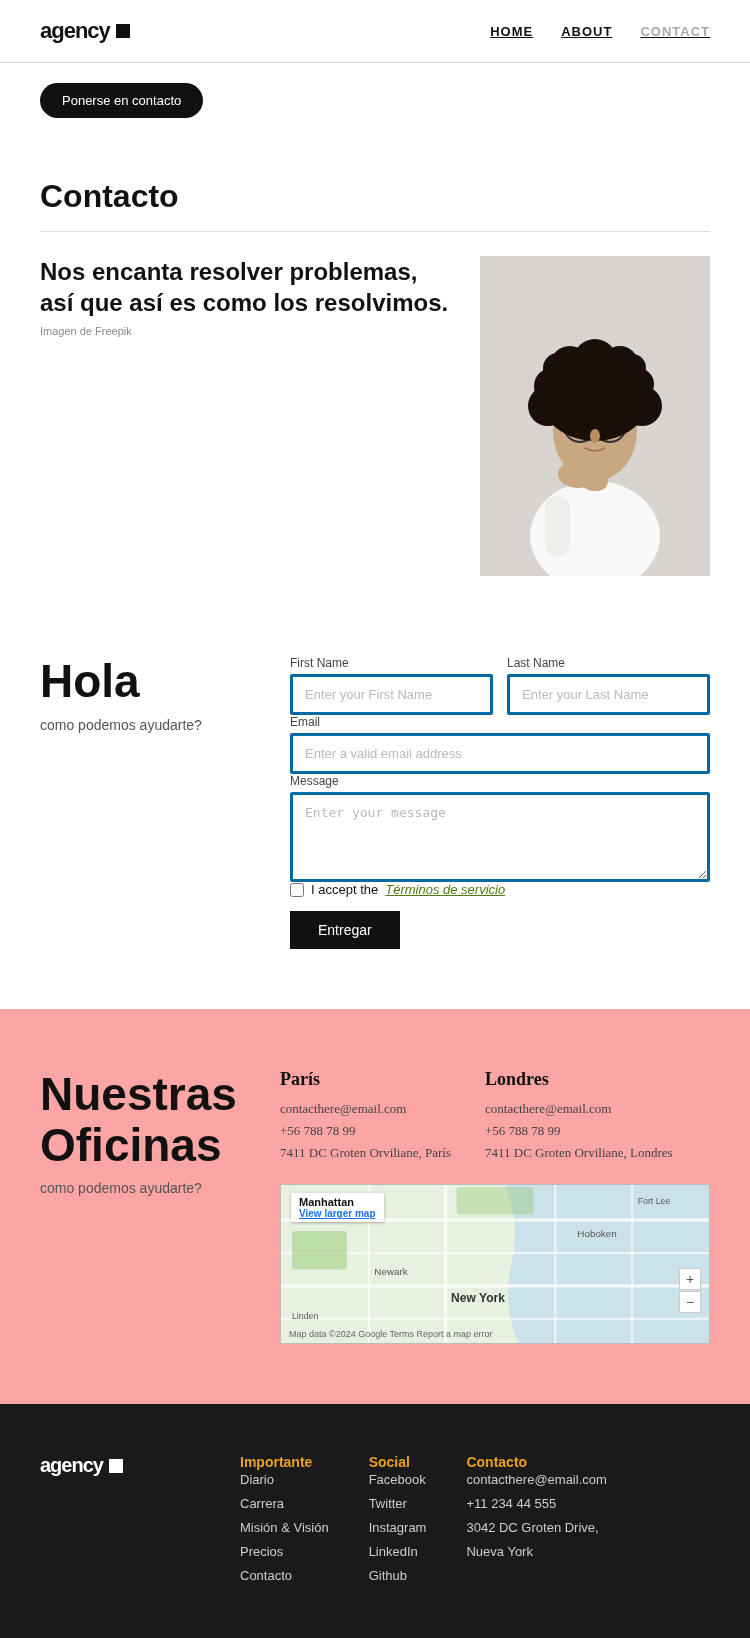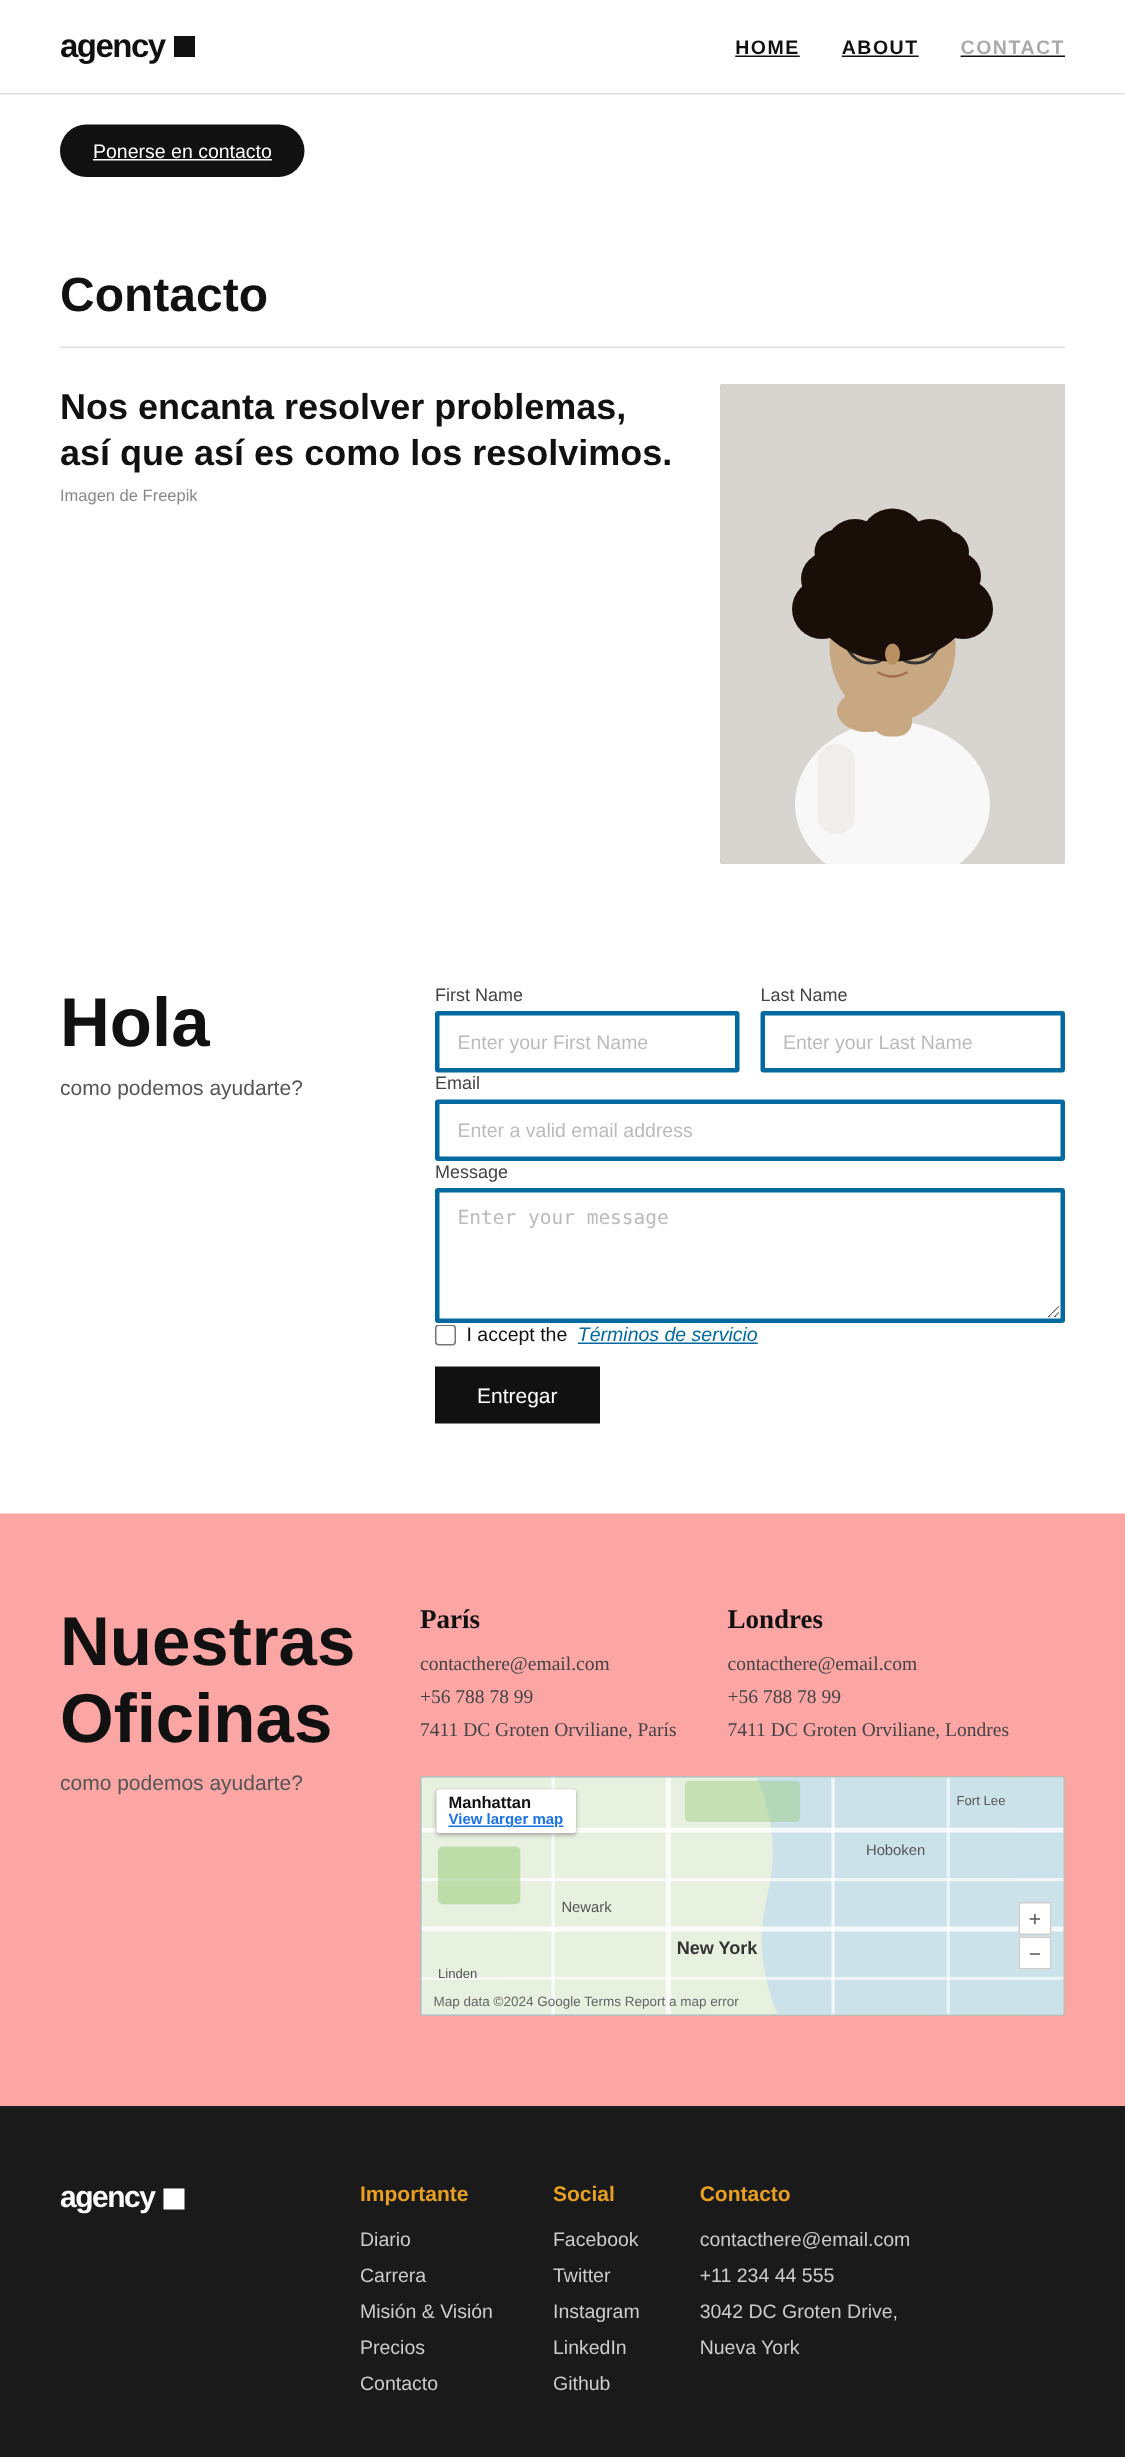--- a/index.html
+++ b/index.html
@@ -8,21 +8,21 @@
     
     .header { display: flex; align-items: center; justify-content: space-between; padding: 18px 40px; border-bottom: 1px solid #ddd; }
     .logo { font-family: 'Arial Black', sans-serif; font-weight: 900; font-size: 22px; letter-spacing: -1px; display: flex; align-items: center; gap: 4px; }
     .logo-box { width: 14px; height: 14px; background: #111; display: inline-block; margin-left: 2px; }
     .nav { display: flex; gap: 28px; align-items: center; text-decoration: underline; }
     .nav a { text-decoration: none; font-size: 13px; font-weight: 700; letter-spacing: 1px; text-transform: uppercase; color: #111; }
     .nav a.active { color: #aaa; }
 
     
     .cta-section { padding: 20px 40px; }
-    .cta-btn { background: #111; color: #fff; border: none; border-radius: 24px; padding: 10px 22px; font-size: 13px; cursor: pointer; font-weight: 500; text-decoration: underline; }
+    .cta-btn { background: #111; color: #fff; border: none; border-radius: 24px; padding: 10px 22px; font-size: 13px; cursor: pointer; font-weight: 500; }
 
     
     .hero-section { padding: 40px 40px 20px; }
     .hero-divider { border: none; border-top: 1px solid #ddd; margin: 16px 0 24px; }
     .hero-content { display: flex; gap: 30px; align-items: flex-start; }
     .hero-text { flex: 1; }
     .hero-text h2 { font-size: 24px; font-weight: 700; line-height: 1.3; margin-bottom: 3px; }
     .hero-text small { font-size: 11px; color: #888; }
     .hero-image { width: 230px; height: 320px; background: #d0ccc8; border-radius: 2px; overflow: hidden; flex-shrink: 0; }
     .hero-image-placeholder { width: 100%; height: 100%; background: linear-gradient(135deg, #c8c4c0 0%, #b0aca8 40%, #d4d0cc 100%); display: flex; align-items: center; justify-content: center; position: relative; }
@@ -36,21 +36,21 @@
     .form-right { flex: 1; }
     .form-row { display: flex; gap: 14px; }
     .form-group { flex: 1; display: flex; flex-direction: column; }
     .form-group label { font-size: 12px; color: #444; margin-bottom: 4px; font-weight: 500; }
     .form-group input, .form-group textarea { border: 3px solid #0369a1; border-radius: 2px; padding: 10px 12px; font-size: 13px; color: #888; outline: none; width: 100%; }
     .form-group input::placeholder, .form-group textarea::placeholder { color: #bbb; }
     .form-group textarea { resize: vertical; min-height: 90px; }
     .form-group.full { flex: 1 1 100%; }
     .checkbox-row { display: flex; align-items: center; gap: 7px; margin-bottom: 14px; font-size: 13px; }
     .checkbox-row input[type=checkbox] { width: 14px; height: 14px; }
-    .checkbox-row a { color: #0369a1; font-style: italic; }
+    .checkbox-row a { color: #4d7c0f; font-style: italic; }
     .submit-btn { background: #111; color: #fff; border: none; padding: 11px 28px; font-size: 14px; cursor: pointer; font-weight: 500; }
 
     
     .offices-section { padding: 60px 40px; background: #fca5a5; }
     .offices-layout { display: flex; gap: 40px; align-items: flex-start; }
     .offices-left { flex: 0 0 200px; }
     .offices-left h2 { font-size: 46px; font-weight: 700; line-height: 1.1; margin-bottom: 10px; }
     .offices-left p { font-size: 14px; color: #555; }
     .offices-right { flex: 1; }
     .offices-cols { display: flex; gap: 34px; margin-bottom: 20px; font-family: Liberation Serif, serif; }
@@ -63,21 +63,21 @@
     .map-controls { position: absolute; right: 8px; bottom: 30px; display: flex; flex-direction: column; gap: 1px; }
     .map-ctrl-btn { width: 22px; height: 22px; background: #fff; border: 1px solid #ccc; display: flex; align-items: center; justify-content: center; font-size: 14px; cursor: pointer; color: #555; }
     .map-footer { position: absolute; bottom: 4px; left: 8px; font-size: 9px; color: #666; }
 
     
     .footer { background: #1a1a1a; color: #fff; padding: 50px 40px 30px; }
     .footer-top { display: flex; gap: 40px; margin-bottom: 40px; }
     .footer-logo { flex: 0 0 160px; }
     .footer-logo .logo { color: #fff; font-size: 20px; }
     .footer-logo .logo-box { background: #fff; }
-    .footer-col h4 { font-size: 14px; font-weight: 700; margin-bottom: 14px; color: #e8a020; }
+    .footer-col h4 { font-size: 14px; font-weight: 700; color: #e8a020; }
     .footer-col ul { list-style: none; }
     .footer-col ul li { margin-bottom: 6px; }
     .footer-col ul li a { color: #ccc; text-decoration: none; font-size: 13px; }
   </style>
 </head>
 <body>
 
 <header class="header">
   <div class="logo">
     <span>agency</span>

